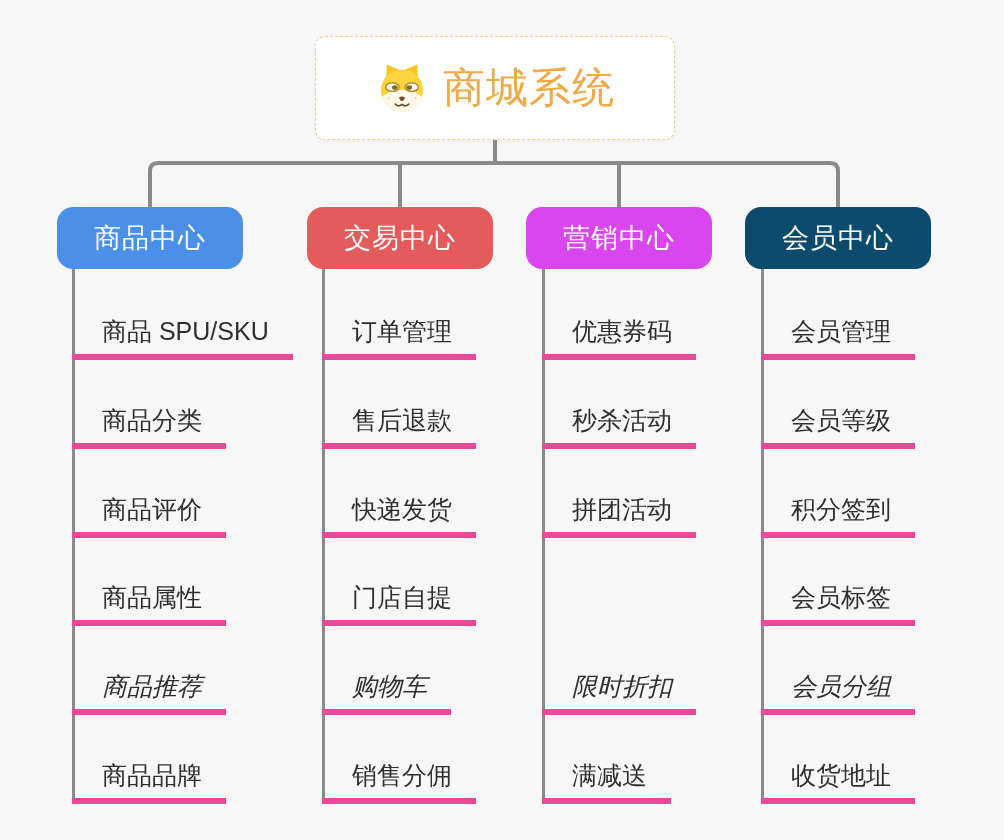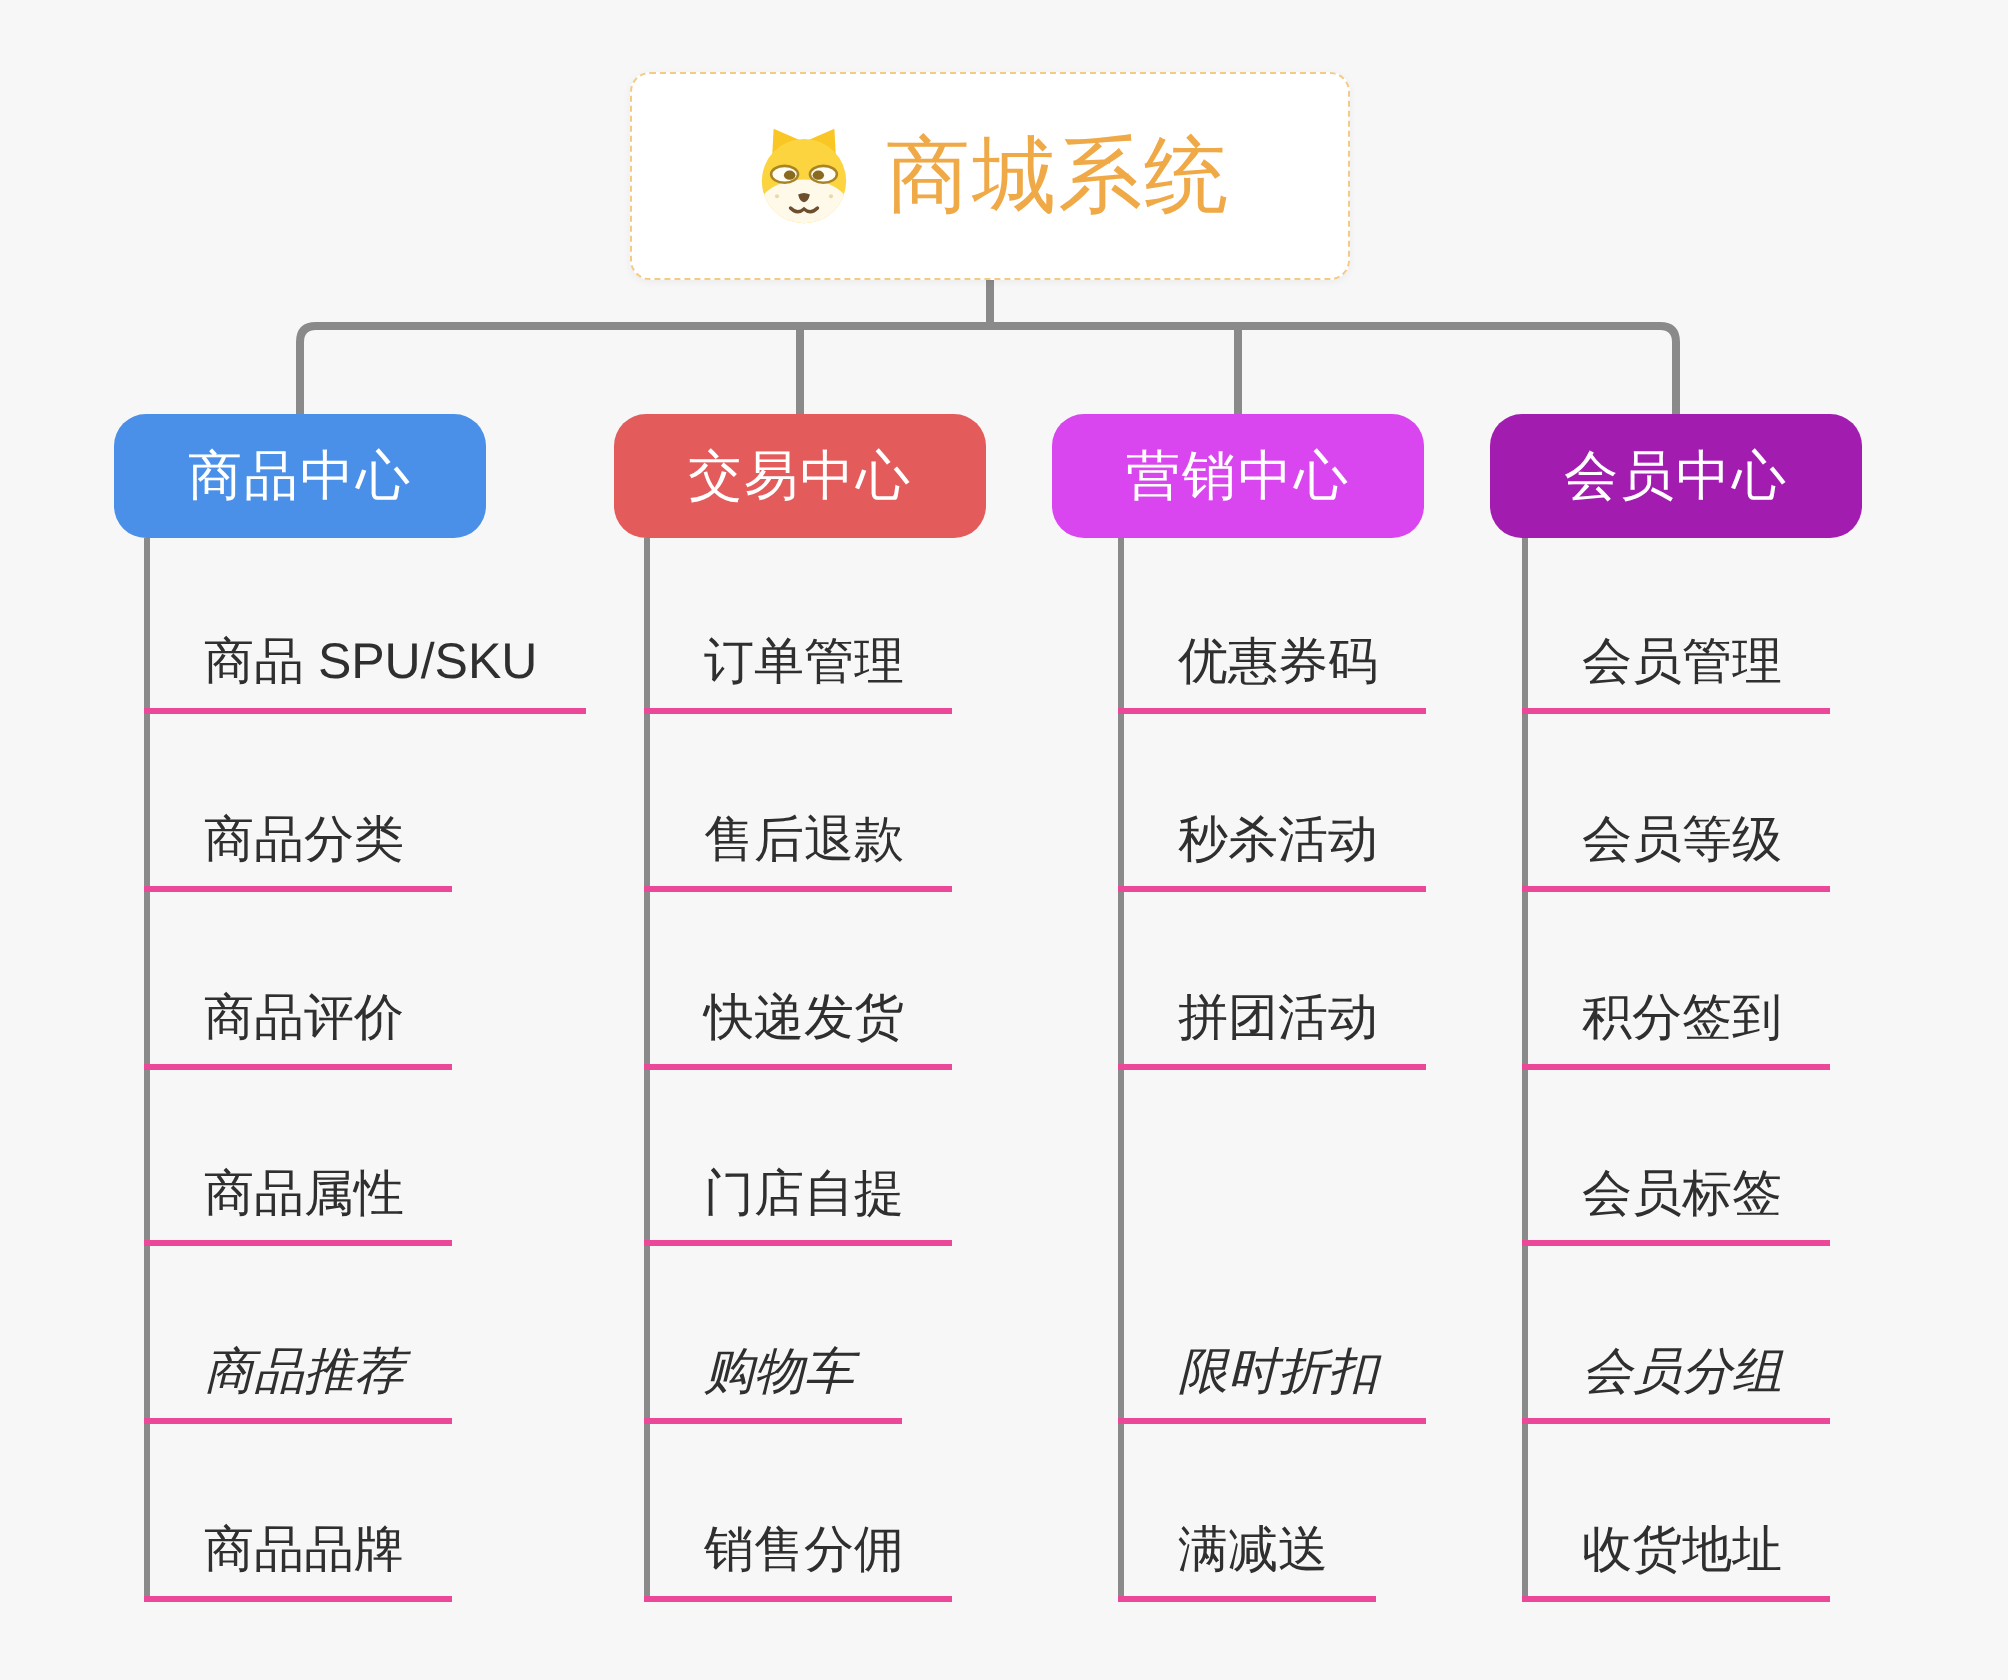--- a/index.html
+++ b/index.html
@@ -36,28 +36,28 @@
     color:#fff;font-size:27px;letter-spacing:1px;white-space:nowrap;
     box-sizing:border-box;
   }
   .bh1{left:57px;background:#4A90E8;}
   .bh2{left:307px;background:#E45B5B;}
   .bh3{left:526px;background:#EFAD42;}
   .bh4{left:745px;background:#6CC13C;}
 
   
   .branch-col{position:absolute;top:269px;height:530px;width:240px;}
-  .bc1{left:72px;} .bc2{left:322px;} .bc3{left:542px;margin-left:17px;} .bc4{left:761px;}
+  .bc1{left:72px;} .bc2{left:322px;} .bc3{left:542px;} .bc4{left:761px;}
   .trunk{position:absolute;left:0;top:0;width:3px;height:100%;background:#8A8A8A;}
 
   .leaf{
     position:absolute;left:0;white-space:nowrap;
     font-size:25px;line-height:34px;color:#2F2F2F;
     padding:0 24px 6px 30px;
-    border-bottom:3px solid #ec4899;
+    border-bottom:6px solid #ec4899;
   }
   .r1{top:45px;} .r2{top:134px;} .r3{top:223px;}
   .r4{top:311px;} .r5{top:400px;font-style:italic;} .r6{top:489px;}
 </style>
 </head>
 <body>
 
 <div class="canvas">
 
   <svg class="connector-svg" width="1004" height="220">
@@ -94,21 +94,21 @@
 
   <div class="branch-header bh1" style="background-color: rgb(74, 144, 232);">
     <span>商品中心</span>
   </div>
   <div class="branch-header bh2" style="background-color: rgb(228, 91, 91);">
     <span>交易中心</span>
   </div>
   <div class="branch-header bh3" style="background-color: #d946ef;">
     <span>营销中心</span>
   </div>
-  <div class="branch-header bh4" style="background-color: #a21caf;">
+  <div class="branch-header bh4" style="background-color: #0c4a6e;">
     <span>会员中心</span>
   </div>
 
   <div class="branch-col bc1">
     <div class="trunk"></div>
     <div class="leaf r1">商品 SPU/SKU</div>
     <div class="leaf r2">商品分类</div>
     <div class="leaf r3">商品评价</div>
     <div class="leaf r4">商品属性</div>
     <div class="leaf r5">商品推荐</div>

